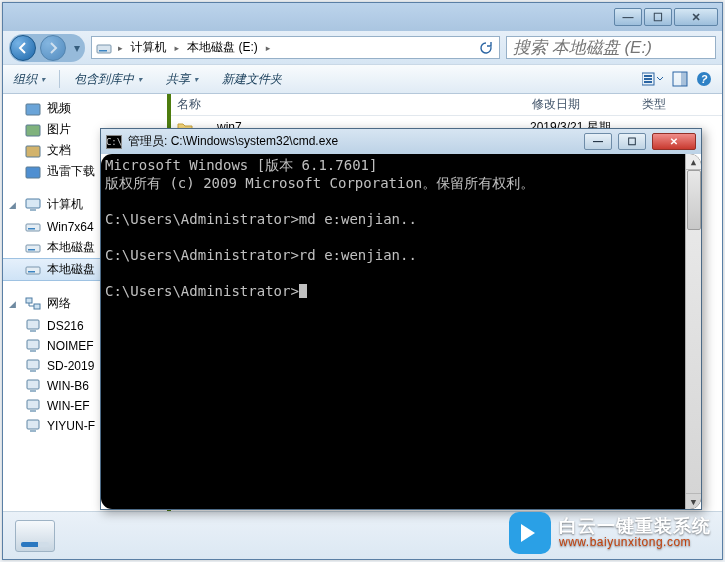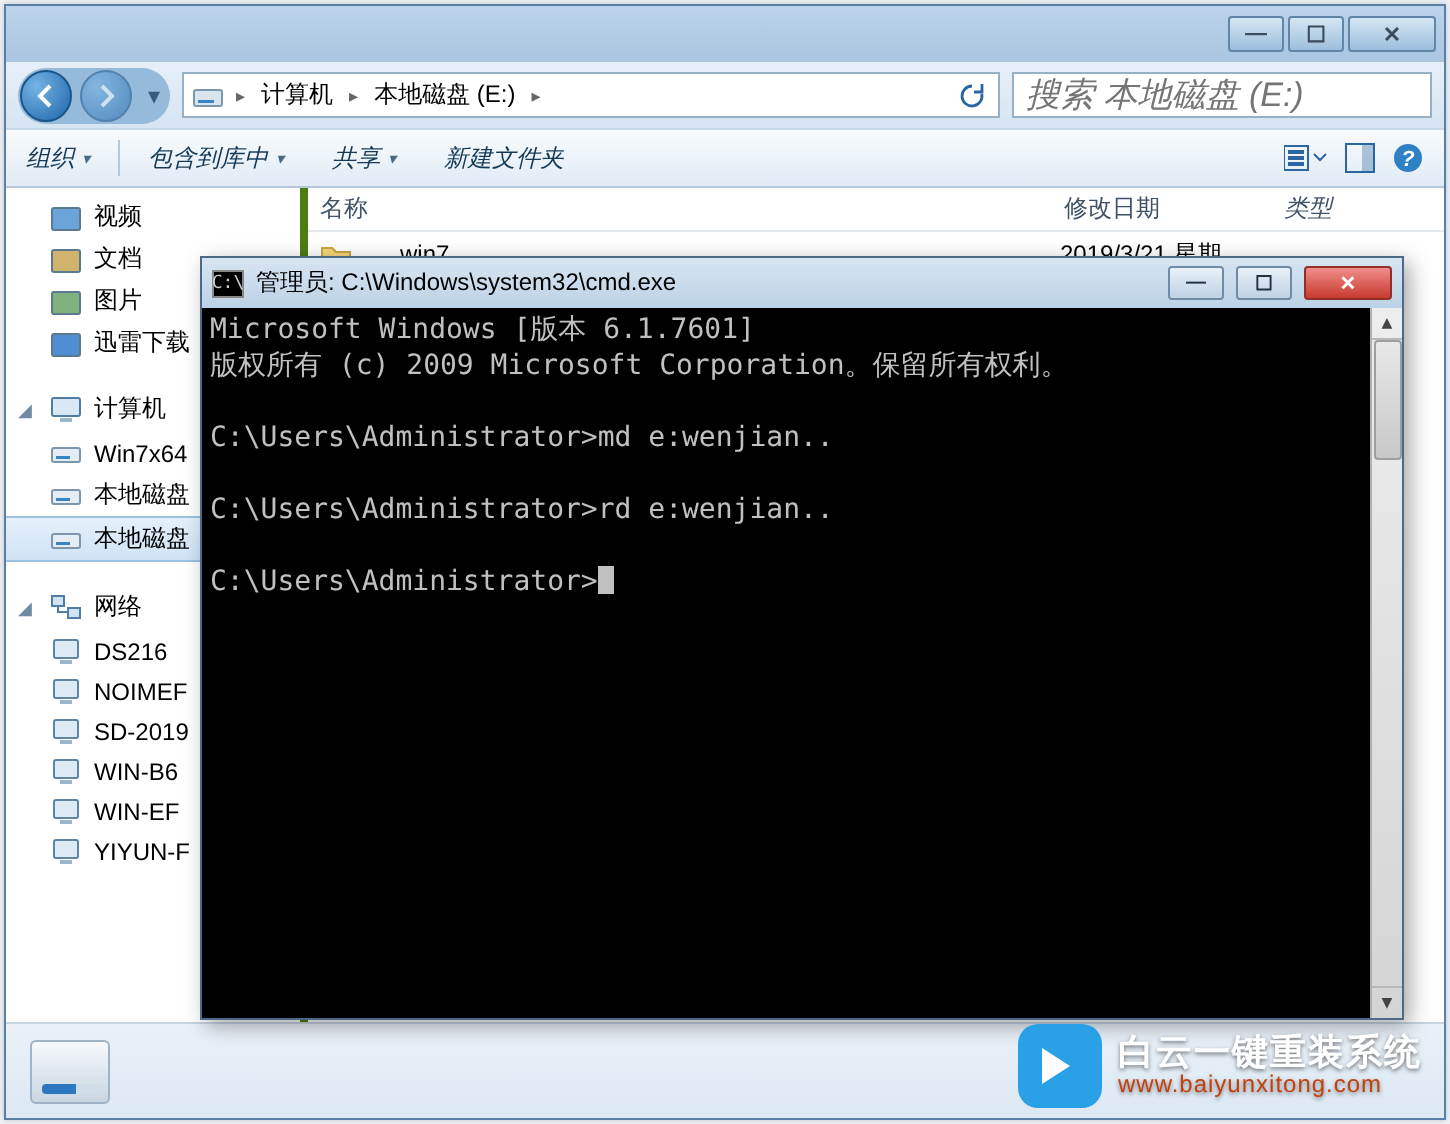--- a/index.html
+++ b/index.html
@@ -174,22 +174,22 @@
   }
   .cols {
     height: 22px;
     border-bottom: 1px solid #e2e8ee;
     display: flex;
     align-items: center;
     padding-left: 6px;
     color:#3f5268;
   }
   .col-name { width: 355px; }
-  .col-date { width: 110px; margin-left: 17px; }
-  .col-type { width: 80px; font-style: italic; }
+  .col-date { width: 110px; }
+  .col-type { width: 80px; }
   .row {
     display: flex;
     align-items: center;
     padding: 3px 6px;
   }
   .row .fname { width:353px; display:flex; gap:24px; }
 
   .statusbar {
     height: 48px;
     background: linear-gradient(#eaf1f8,#dce8f3);
@@ -248,20 +248,21 @@
     flex:1;
     background:#000;
     color:#c0c0c0;
     font-family: "NSimSun","SimSun",Consolas,monospace;
     font-size: 14px;
     line-height: 18px;
     padding: 2px 4px;
     white-space: pre;
     overflow:hidden;
     position: relative;
+    border-radius: 11px;
   }
   .cmdbody .scroll {
     position:absolute; right:0; top:0; bottom:0; width:16px;
     background:linear-gradient(#ededed,#d4d4d4);
     border-left:1px solid #b0b0b0;
     display:flex;flex-direction:column;align-items:center;
   }
   .cmdbody .scroll .arr { height:16px;font-size:9px;color:#444;display:flex;align-items:center;justify-content:center;width:100%;border-bottom:1px solid #b8b8b8;}
   .cmdbody .scroll .arr.b{border-bottom:none;border-top:1px solid #b8b8b8;margin-top:auto;}
   .cmdbody .scroll .thumb{ width:14px;height:60px;background:linear-gradient(#e8e8e8,#c8c8c8);border:1px solid #9e9e9e;border-radius:2px;margin-top:0;}
@@ -391,32 +392,32 @@
             <span class="side-icon">
               <svg width="16" height="16" viewBox="0 0 16 16">
                 <rect x="1" y="3" width="14" height="11" rx="1" fill="#6aa4d8" stroke="#5a7a92"></rect>
               </svg>
             </span>
             <span>视频</span>
           </div>
           <div class="side-item">
             <span class="side-icon">
               <svg width="16" height="16" viewBox="0 0 16 16">
+                <rect x="1" y="3" width="14" height="11" rx="1" fill="#7fb27d" stroke="#5a7a92"></rect>
+              </svg>
+            </span>
+            <span>图片</span>
+          </div>
+          <div class="side-item">
+            <span class="side-icon">
+              <svg width="16" height="16" viewBox="0 0 16 16">
                 <rect x="1" y="3" width="14" height="11" rx="1" fill="#d2b36c" stroke="#5a7a92"></rect>
               </svg>
             </span>
             <span>文档</span>
-          </div>
-          <div class="side-item">
-            <span class="side-icon">
-              <svg width="16" height="16" viewBox="0 0 16 16">
-                <rect x="1" y="3" width="14" height="11" rx="1" fill="#7fb27d" stroke="#5a7a92"></rect>
-              </svg>
-            </span>
-            <span>图片</span>
           </div>
           <div class="side-item">
             <span class="side-icon">
               <svg width="16" height="16" viewBox="0 0 16 16">
                 <rect x="1" y="3" width="14" height="11" rx="1" fill="#4f8fd1" stroke="#5a7a92"></rect>
               </svg>
             </span>
             <span>迅雷下载</span>
           </div>
         </div>

